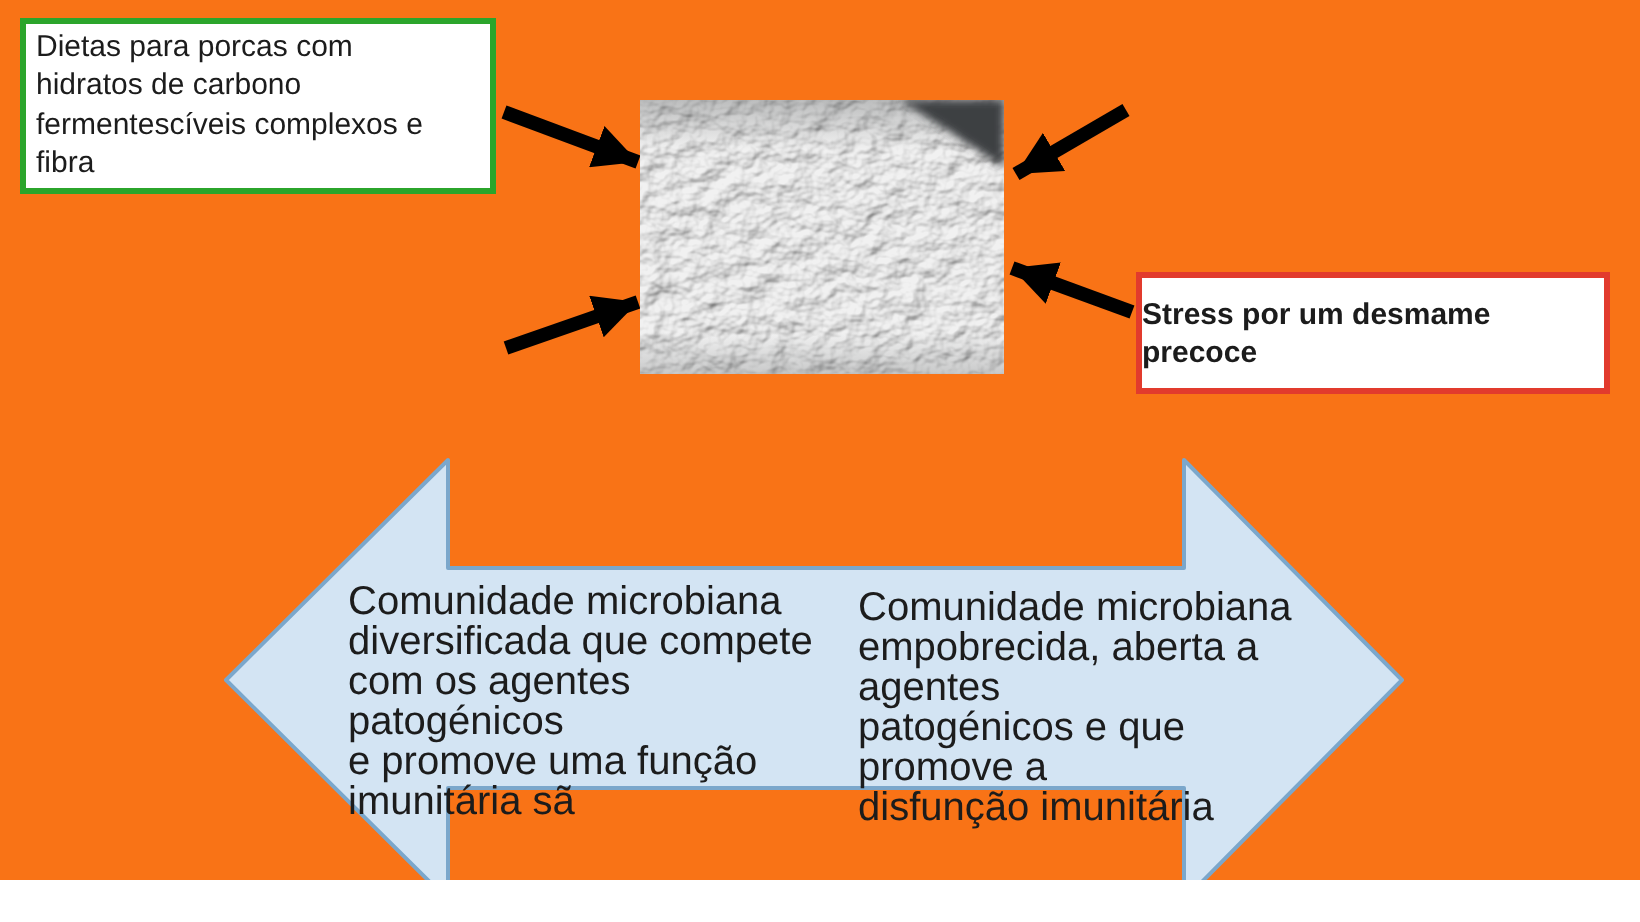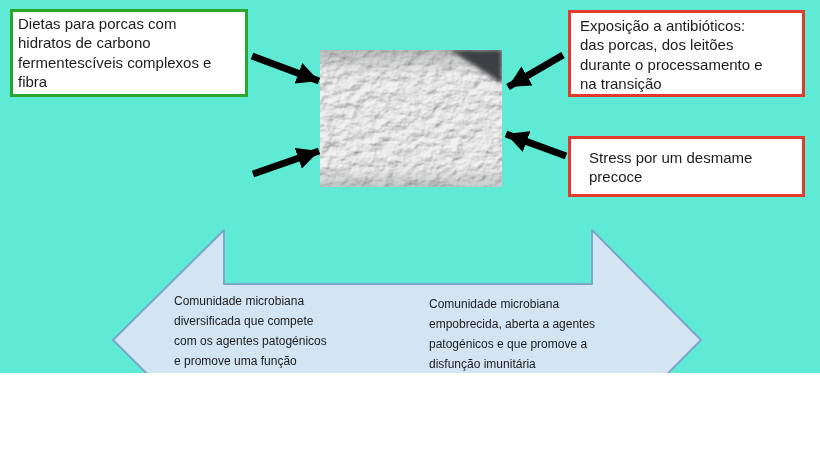--- a/index.html
+++ b/index.html
@@ -3,58 +3,58 @@
 <meta charset="utf-8">
 <style>
   html, body {
     margin: 0;
     padding: 0;
     background: #ffffff;
   }
   .canvas {
     position: relative;
     width: 820px;
-    height: 373px;
-    background: #5eead4;
+    height: 440px;
+    background: #f97316;
     overflow: hidden;
     font-family: "Liberation Sans", "DejaVu Sans", sans-serif;
     color: #1c1c1c;
   }
   .factor-box {
     position: absolute;
     box-sizing: border-box;
     background: #ffffff;
     font-size: 15px;
     line-height: 19.4px;
     color: #1c1c1c;
   }
   .factor-box.positive { border: 3px solid #2ba52b; }
   .factor-box.negative { border: 3px solid #e23b2d; }
   .box-diet       { left: 10px;  top: 9px;   width: 238px; height: 88px; padding: 2px 5px; }
   .box-sow        { left: 10px;  top: 127px; width: 238px; height: 86px; padding: 11px 12px; }
   .box-antibiotic { left: 568px; top: 10px;  width: 237px; height: 87px; padding: 3px 9px; }
-  .box-stress     { left: 568px; top: 136px; width: 237px; height: 61px; padding: 9px 18px; }
+  .box-stress     { left: 568px; top: 136px; width: 237px; height: 61px; padding: 9px 0; font-weight: bold; }
   .bind-lines { white-space: pre-line; }
   .overlay {
     position: absolute;
     left: 0; top: 0;
     width: 820px;
     height: 461px;
   }
   .connector { stroke: #000000; stroke-width: 7; }
   .connector-head { fill: #000000; }
   .outcome-poly { stroke: #7ba7cb; stroke-width: 2; stroke-linejoin: round; }
   .micrograph {
     position: absolute;
     left: 320px; top: 50px;
     width: 182px; height: 137px;
   }
   .outcome-text {
     position: absolute;
-    font-size: 12px;
+    font-size: 20px;
     line-height: 20px;
     color: #1c1c1c;
   }
   .outcome-text.left  { left: 174px; top: 291px; width: 245px; }
   .outcome-text.right { left: 429px; top: 294px; width: 235px; }
 </style>
 </head>
 <body>
 
 <div class="canvas">
@@ -83,26 +83,20 @@
   </svg>
 
   <div class="factor-box positive box-diet">
     <span class="bind-lines">Dietas para porcas com
 hidratos de carbono
 fermentescíveis complexos e
 fibra</span>
   </div>
 
 
-  <div class="factor-box negative box-antibiotic">
-    <span class="bind-lines">Exposição a antibióticos:
-das porcas, dos leitões
-durante o processamento e
-na transição</span>
-  </div>
 
   <div class="factor-box negative box-stress">
     <span class="bind-lines">Stress por um desmame
 precoce</span>
   </div>
 
   <svg class="micrograph" viewBox="0 0 182 137" preserveAspectRatio="none" aria-hidden="true">
     <defs>
       <filter id="semtex" x="0" y="0" width="100%" height="100%">
         <feTurbulence type="fractalNoise" baseFrequency="0.085 0.105" numOctaves="3" seed="8" result="noise"></feTurbulence>

